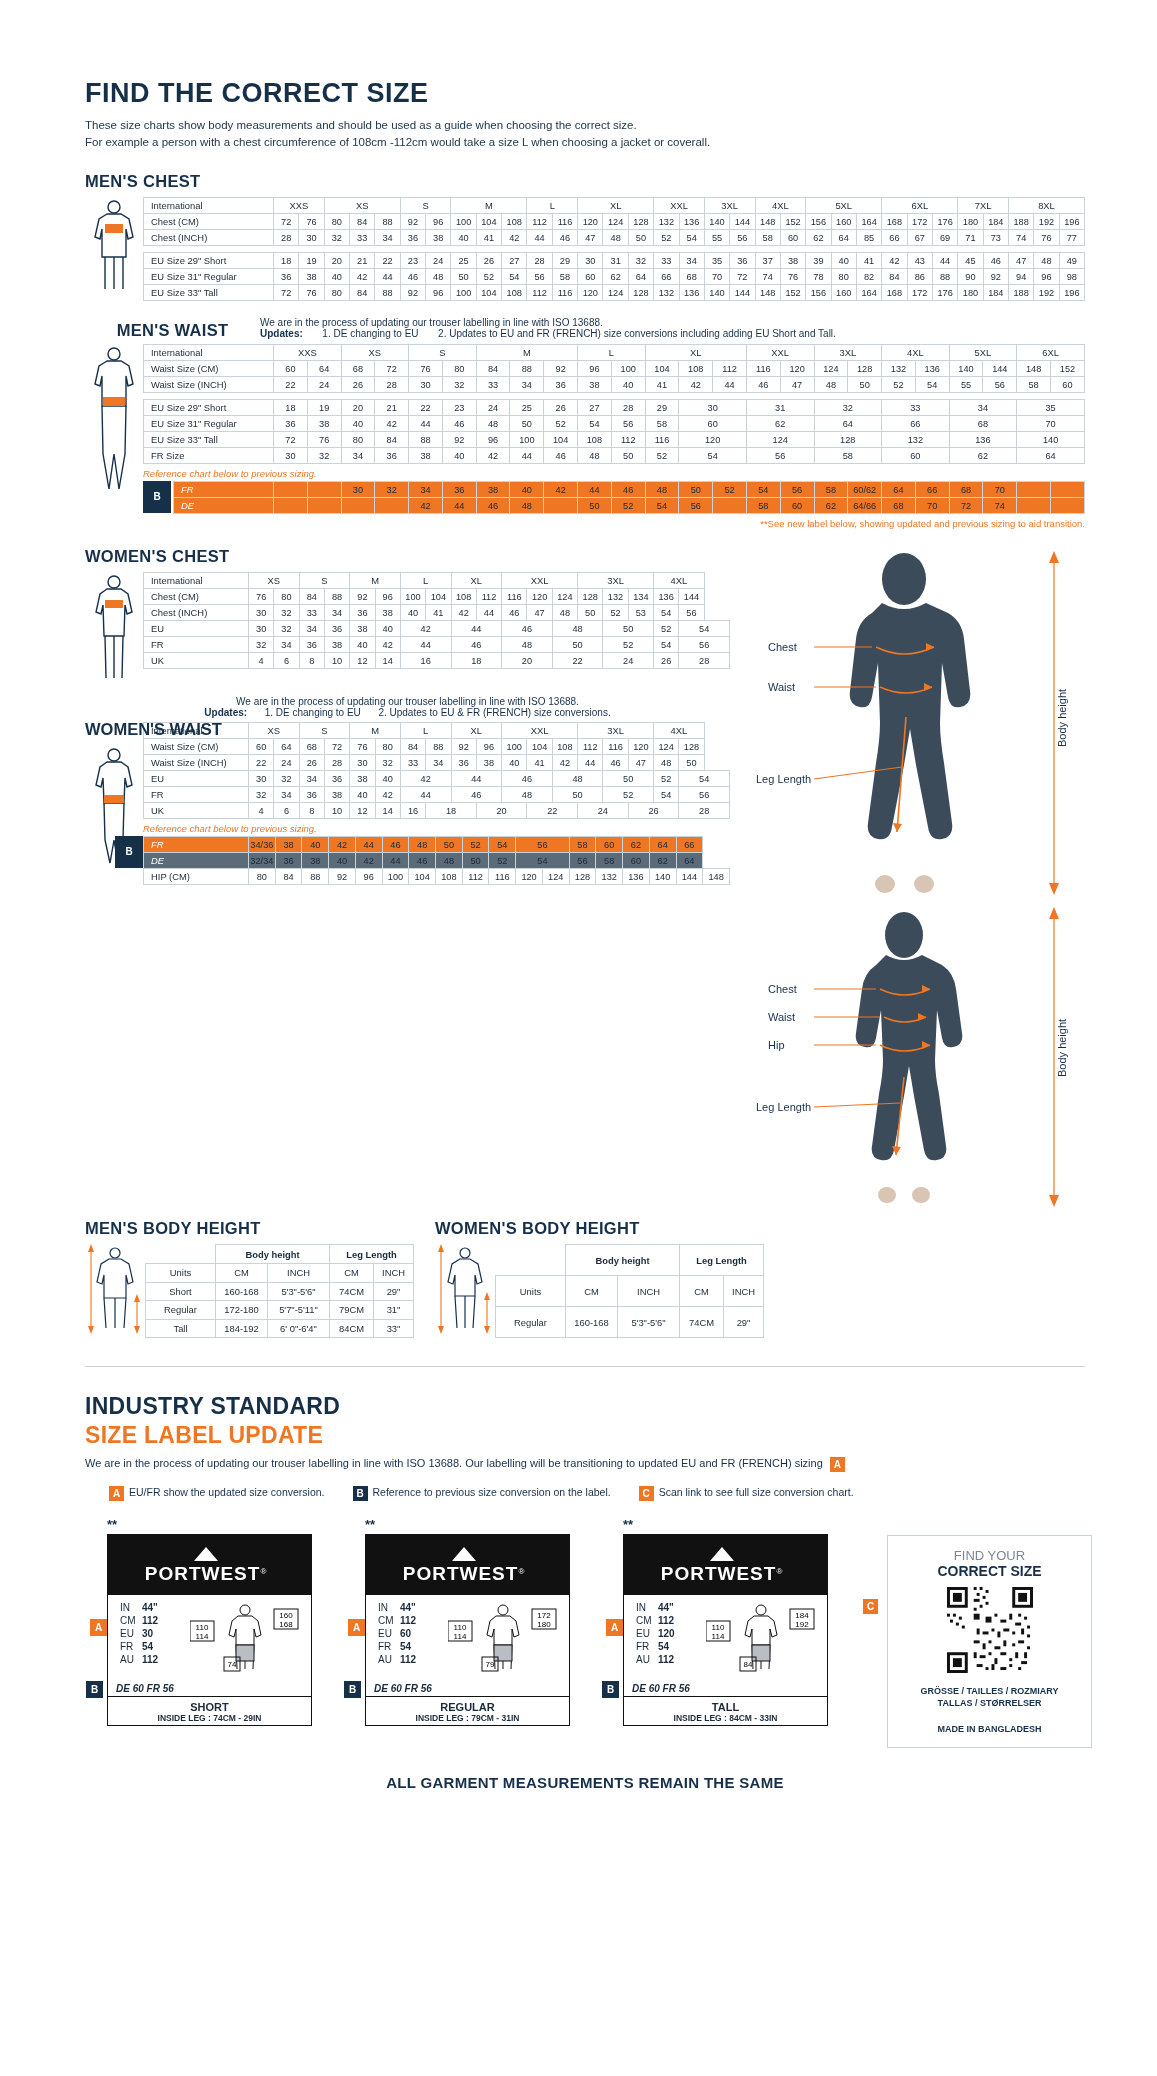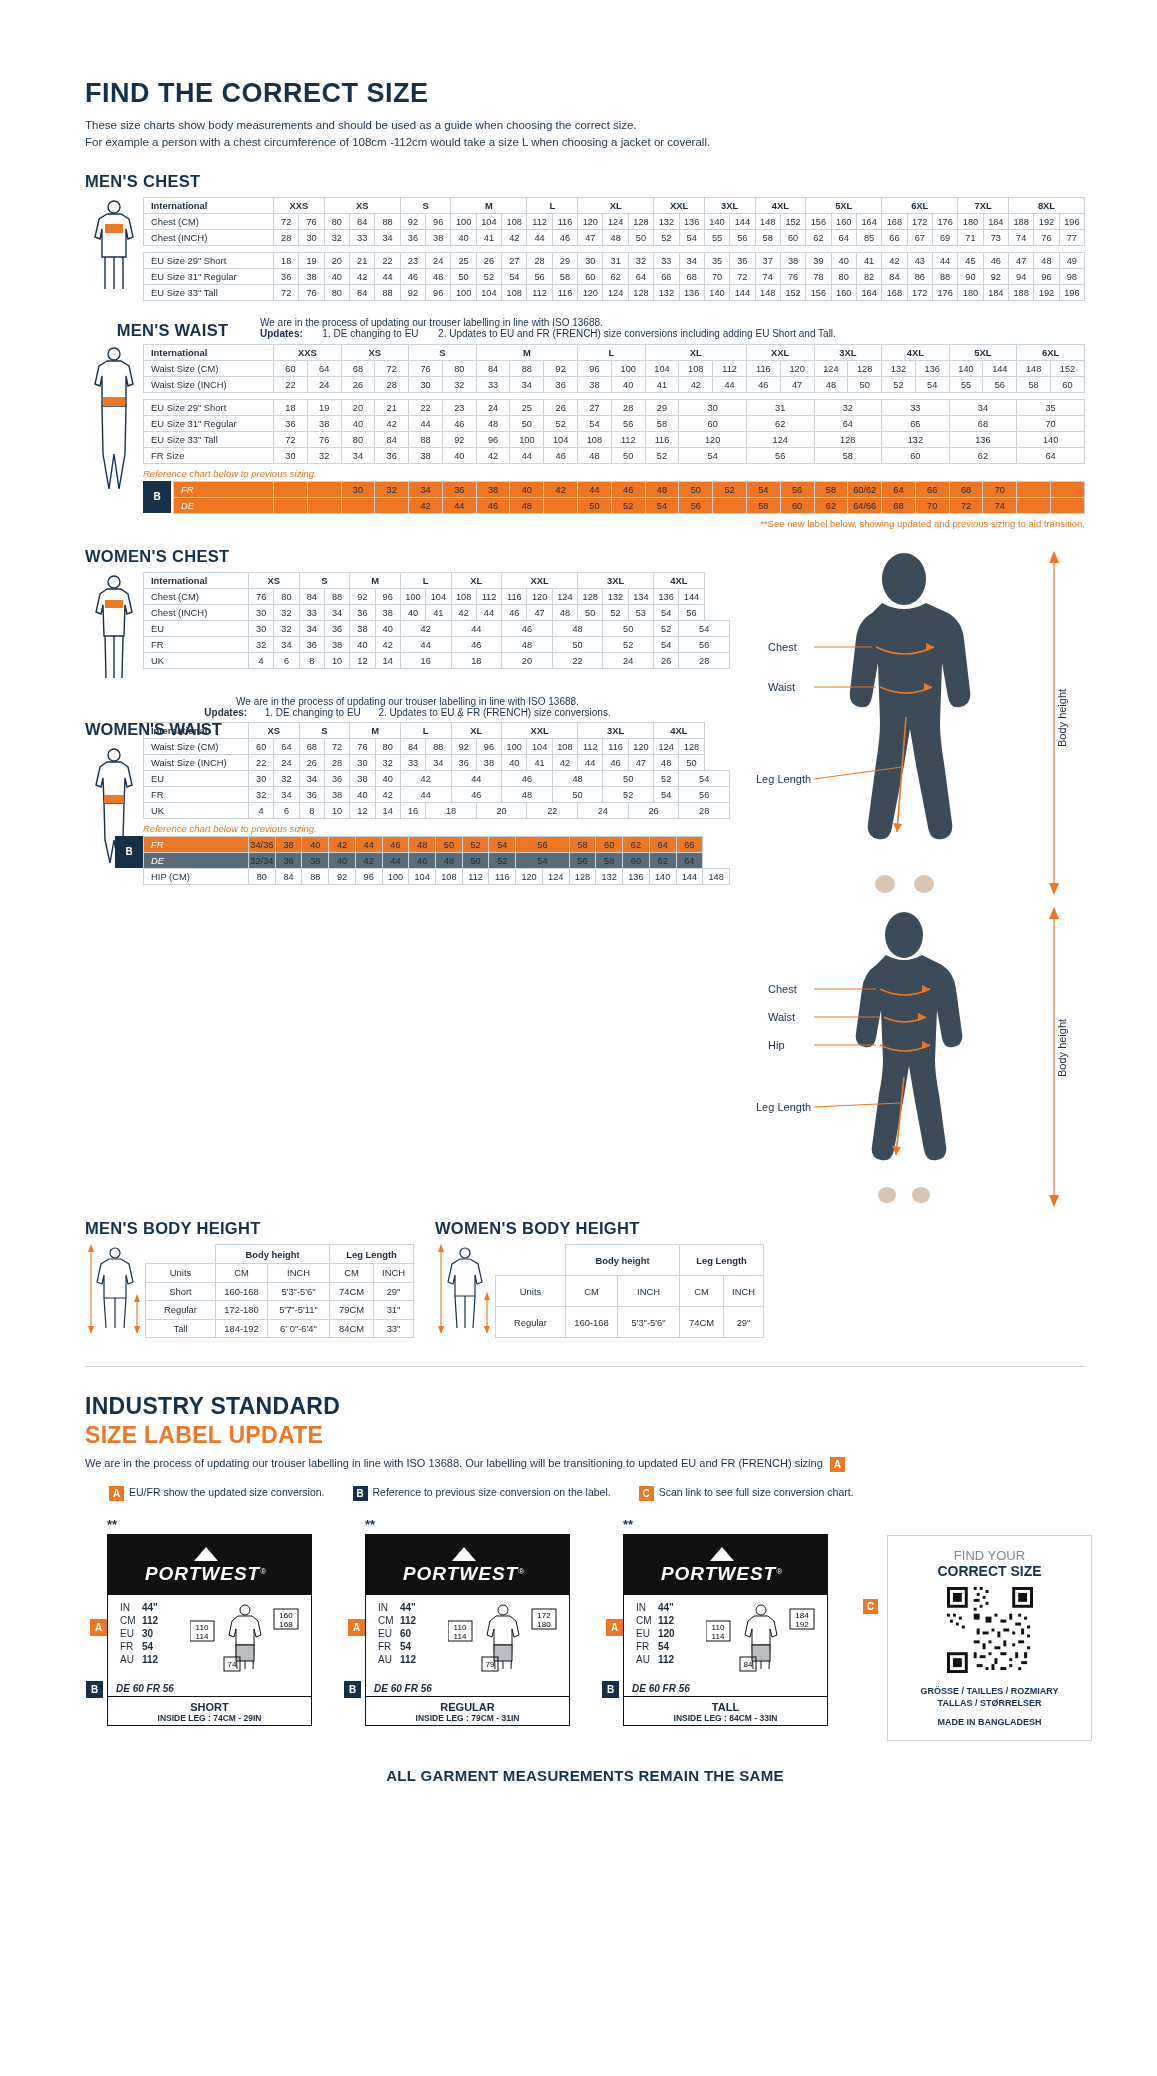--- a/index.html
+++ b/index.html
@@ -38,21 +38,21 @@
     text-align:center;
     padding:1.5px 0;
     font-weight:normal;
     color:#1b2a3a;
     height:15px;
     line-height:12px;
   }
   table.sz td.lbl {
     text-align:left; padding-left:7px; font-size:9.4px; white-space:nowrap;
   }
-  table.sz tr.head td { font-weight:bold; font-size:9.4px; }
+  table.sz tr.head td { font-weight:normal; font-size:9.4px; }
   table.sz tr.spacer td { border:none; height:7px; padding:0; }
 
   .orangerow td { background:#ef7622; color:#ffffff; border-color:#ef7622; }
   .orangerow td.lbl { background:#ef7622; color:#ffffff; font-style:italic; }
   .darkrow td { background:#5c6b78; color:#ffffff; border-color:#5c6b78; }
   .darkrow td.lbl { background:#5c6b78; color:#ffffff; font-style:italic; }
   .blabel {
     position:absolute; left:0; width:28px; height:15px;
     background:#17304a; color:#fff; font-size:10px; font-weight:bold;
     text-align:center; line-height:15px;
@@ -83,21 +83,21 @@
     display:inline-block; width:15px; height:15px; background:#ef7622;
     color:#fff; font-size:10px; font-weight:bold; text-align:center;
     line-height:15px; vertical-align:middle; margin-right:5px;
   }
   .keybox.b { background:#17304a; }
   .keybox.c { background:#ef7622; }
   .keyrow { font-size:10.5px; color:#17304a; }
 
   
   .labelcard { width:205px; border:1px solid #111; background:#fff; position:relative; }
-  .lc-top { background:#111; color:#fff; text-align:center; padding:12px 8px 10px 0;font-style:italic; }
+  .lc-top { background:#111; color:#fff; text-align:center; padding:12px 8px 10px 0; }
   .brand { font-size:19px; font-weight:bold; letter-spacing:1px; }
   .lc-body { padding:6px 4px 4px 4px; display:flex; }
   .lc-codes { font-size:10px; line-height:13px; padding-left:8px; width:78px; }
   .lc-codes .row span.k { display:inline-block; width:22px; }
   .lc-codes .row span.v { font-weight:bold; }
   .lc-de { font-size:10px; font-style:italic; font-weight:bold; padding:2px 0 2px 8px; }
   .lc-foot { text-align:center; font-size:10px; font-weight:bold; padding:4px 0 2px 0; }
   .lc-foot .sz { font-size:11px; }
   .lc-foot .il { font-size:8.5px; font-weight:bold; }
   .lc-sep { border-top:1px solid #111; }
@@ -1405,21 +1405,21 @@
                 <rect x="15" y="26" width="1" height="2"></rect>
               <rect x="18" y="27" width="2" height="1"></rect>
                 <rect x="21" y="26" width="1" height="1"></rect>
                 <rect x="24" y="27" width="1" height="1"></rect>
               <rect x="26" y="22" width="1" height="2"></rect>
             </g>
           </svg>
           <div class="qr-foot">
             <div>GRÖSSE / TAILLES / ROZMIARY</div>
             <div>TALLAS / STØRRELSER</div>
-            <div style="margin-top:7px;">MADE IN BANGLADESH</div>
+            <div style="margin-top:14px;">MADE IN BANGLADESH</div>
           </div>
         </div>
       </div>
     </div>
 
     <div class="bottom-1" style="margin-top:26px;">ALL GARMENT MEASUREMENTS REMAIN THE SAME</div>
 
   </div>
 </div>
 

